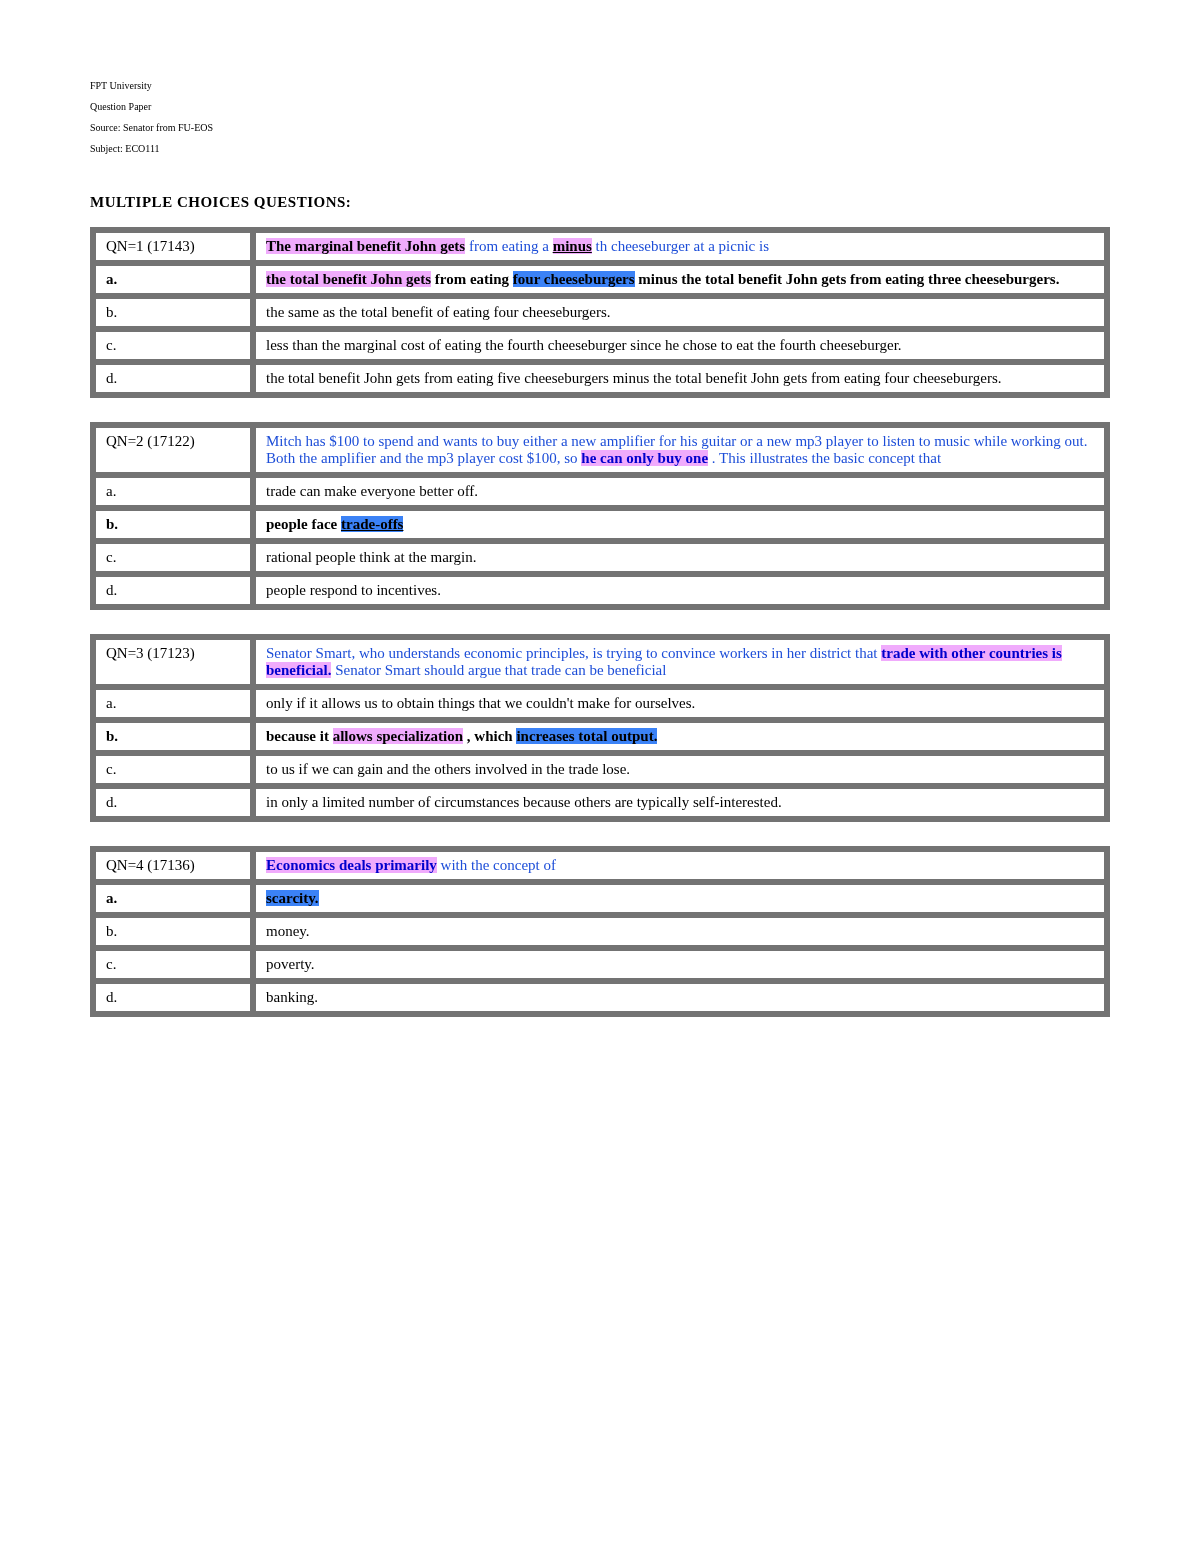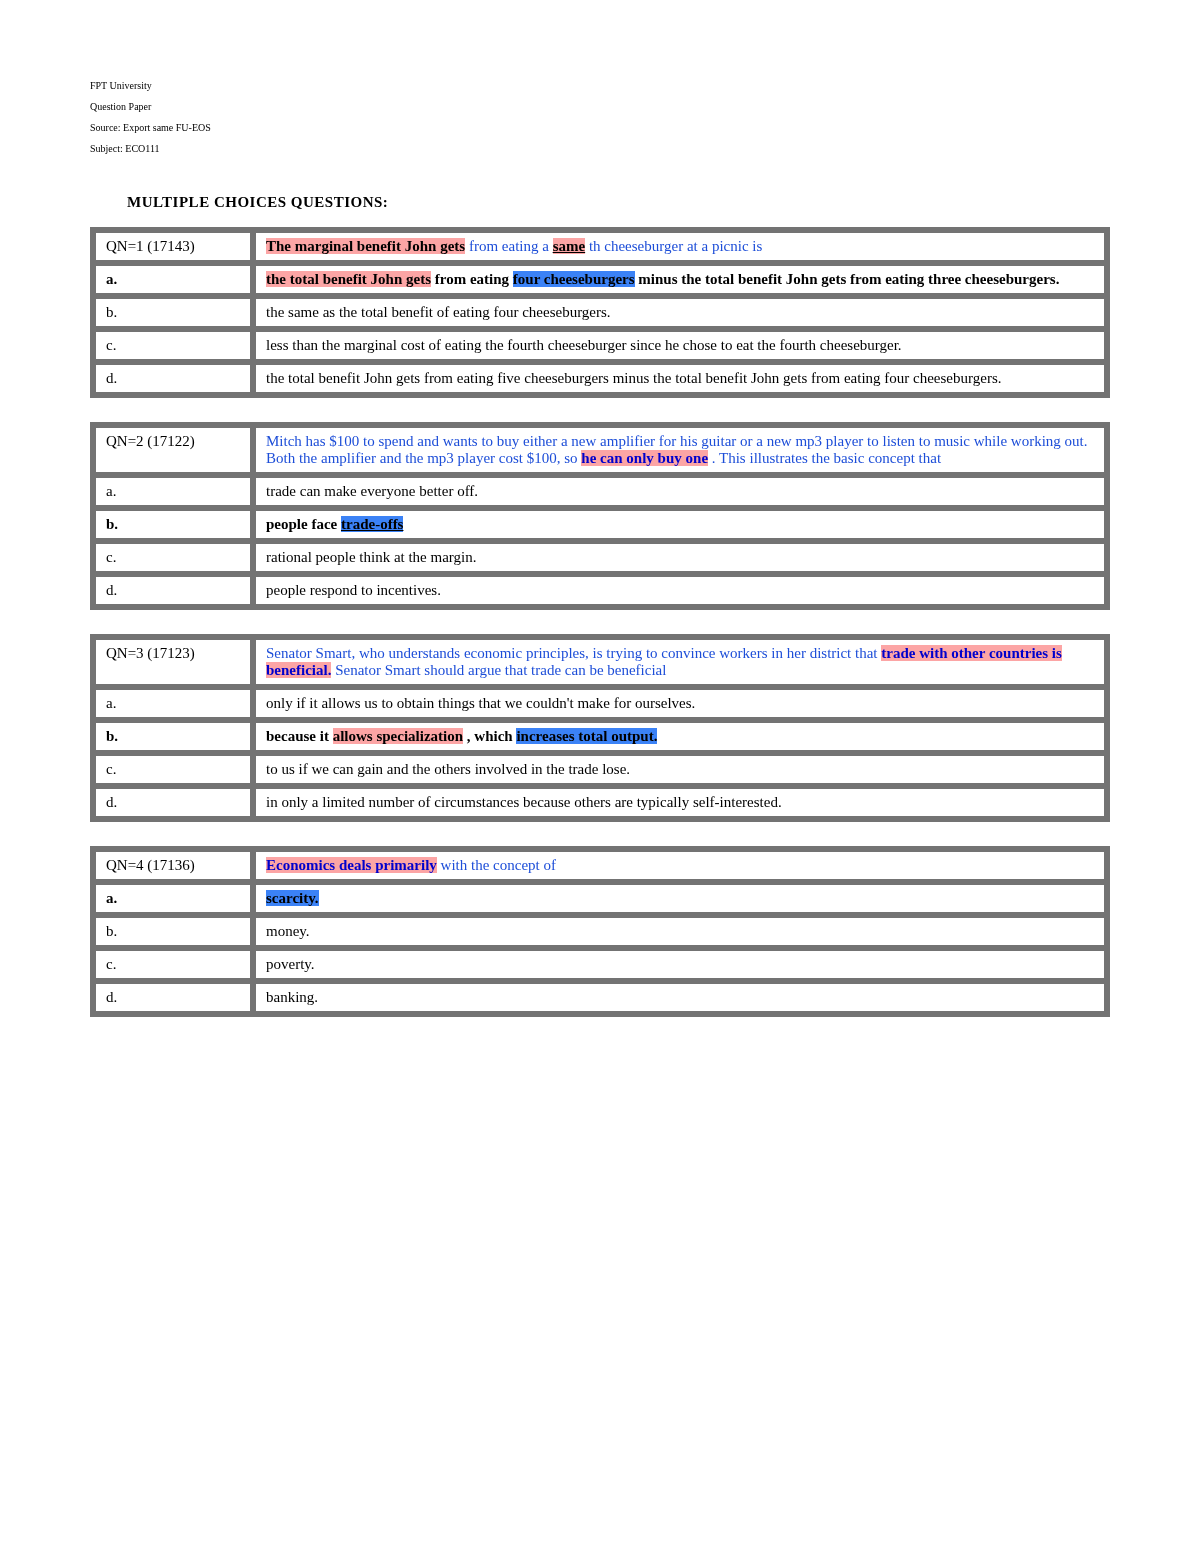--- a/index.html
+++ b/index.html
@@ -22,21 +22,20 @@
     .header-line {
       margin-bottom: 10px;
       font-size: 10px;
     }
     .section-title {
       font-size: 15px;
       font-weight: bold;
       margin-bottom: 16px;
       margin-top: 30px;
       letter-spacing: 0.5px;
-      margin-left: 37px;
     }
     .question-table {
       width: 100%;
       border-collapse: collapse;
       margin-bottom: 24px;
       font-size: 15px;
     }
     .question-table td {
       border: 6px solid #737373;
       padding: 5px 10px;
@@ -45,21 +44,21 @@
     .question-table .qn-cell {
       width: 160px;
       white-space: nowrap;
       vertical-align: top;
     }
     .question-table .label-cell {
       width: 50px;
       vertical-align: top;
     }
     .hl-yellow {
-      background-color: #fca5a5;
+      background-color: #f0abfc;
     }
     .hl-green {
       background-color: #3b82f6;
       color: #000;
     }
     .text-blue {
       color: #0000cc;
     }
     .text-blue-bold {
       color: #1d4ed8;
@@ -71,34 +70,34 @@
     .underline {
       text-decoration: underline;
     }
   </style>
 </head>
 <body>
 
 <div class="header-block">
   <div class="header-line">FPT University</div>
   <div class="header-line">Question Paper</div>
-  <div class="header-line">Source:  Export same FU-EOS</div>
+  <div class="header-line">Source:  Senator from FU-EOS</div>
   <div class="header-line">Subject:  ECO111</div>
 </div>
 
 <div class="section-title">MULTIPLE CHOICES QUESTIONS:</div>
 
 <table class="question-table">
   <tbody>
       <tr>
     <td class="qn-cell">QN=1 (17143)</td>
     <td>
       <span class="hl-yellow bold">The marginal benefit John gets</span>
       <span class="text-blue-bold"> from eating a </span>
-      <span class="hl-yellow bold underline">same</span>
+      <span class="hl-yellow bold underline">minus</span>
       <span class="text-blue-bold">th cheeseburger at a picnic is</span>
     </td>
   </tr>
   <tr>
     <td class="label-cell bold">a.</td>
     <td>
       <span class="hl-yellow bold">the total benefit John gets</span>
       <span class="bold"> from eating </span>
       <span class="hl-green bold">four cheeseburgers</span>
       <span class="bold"> minus the total benefit John gets from eating three cheeseburgers.</span>

